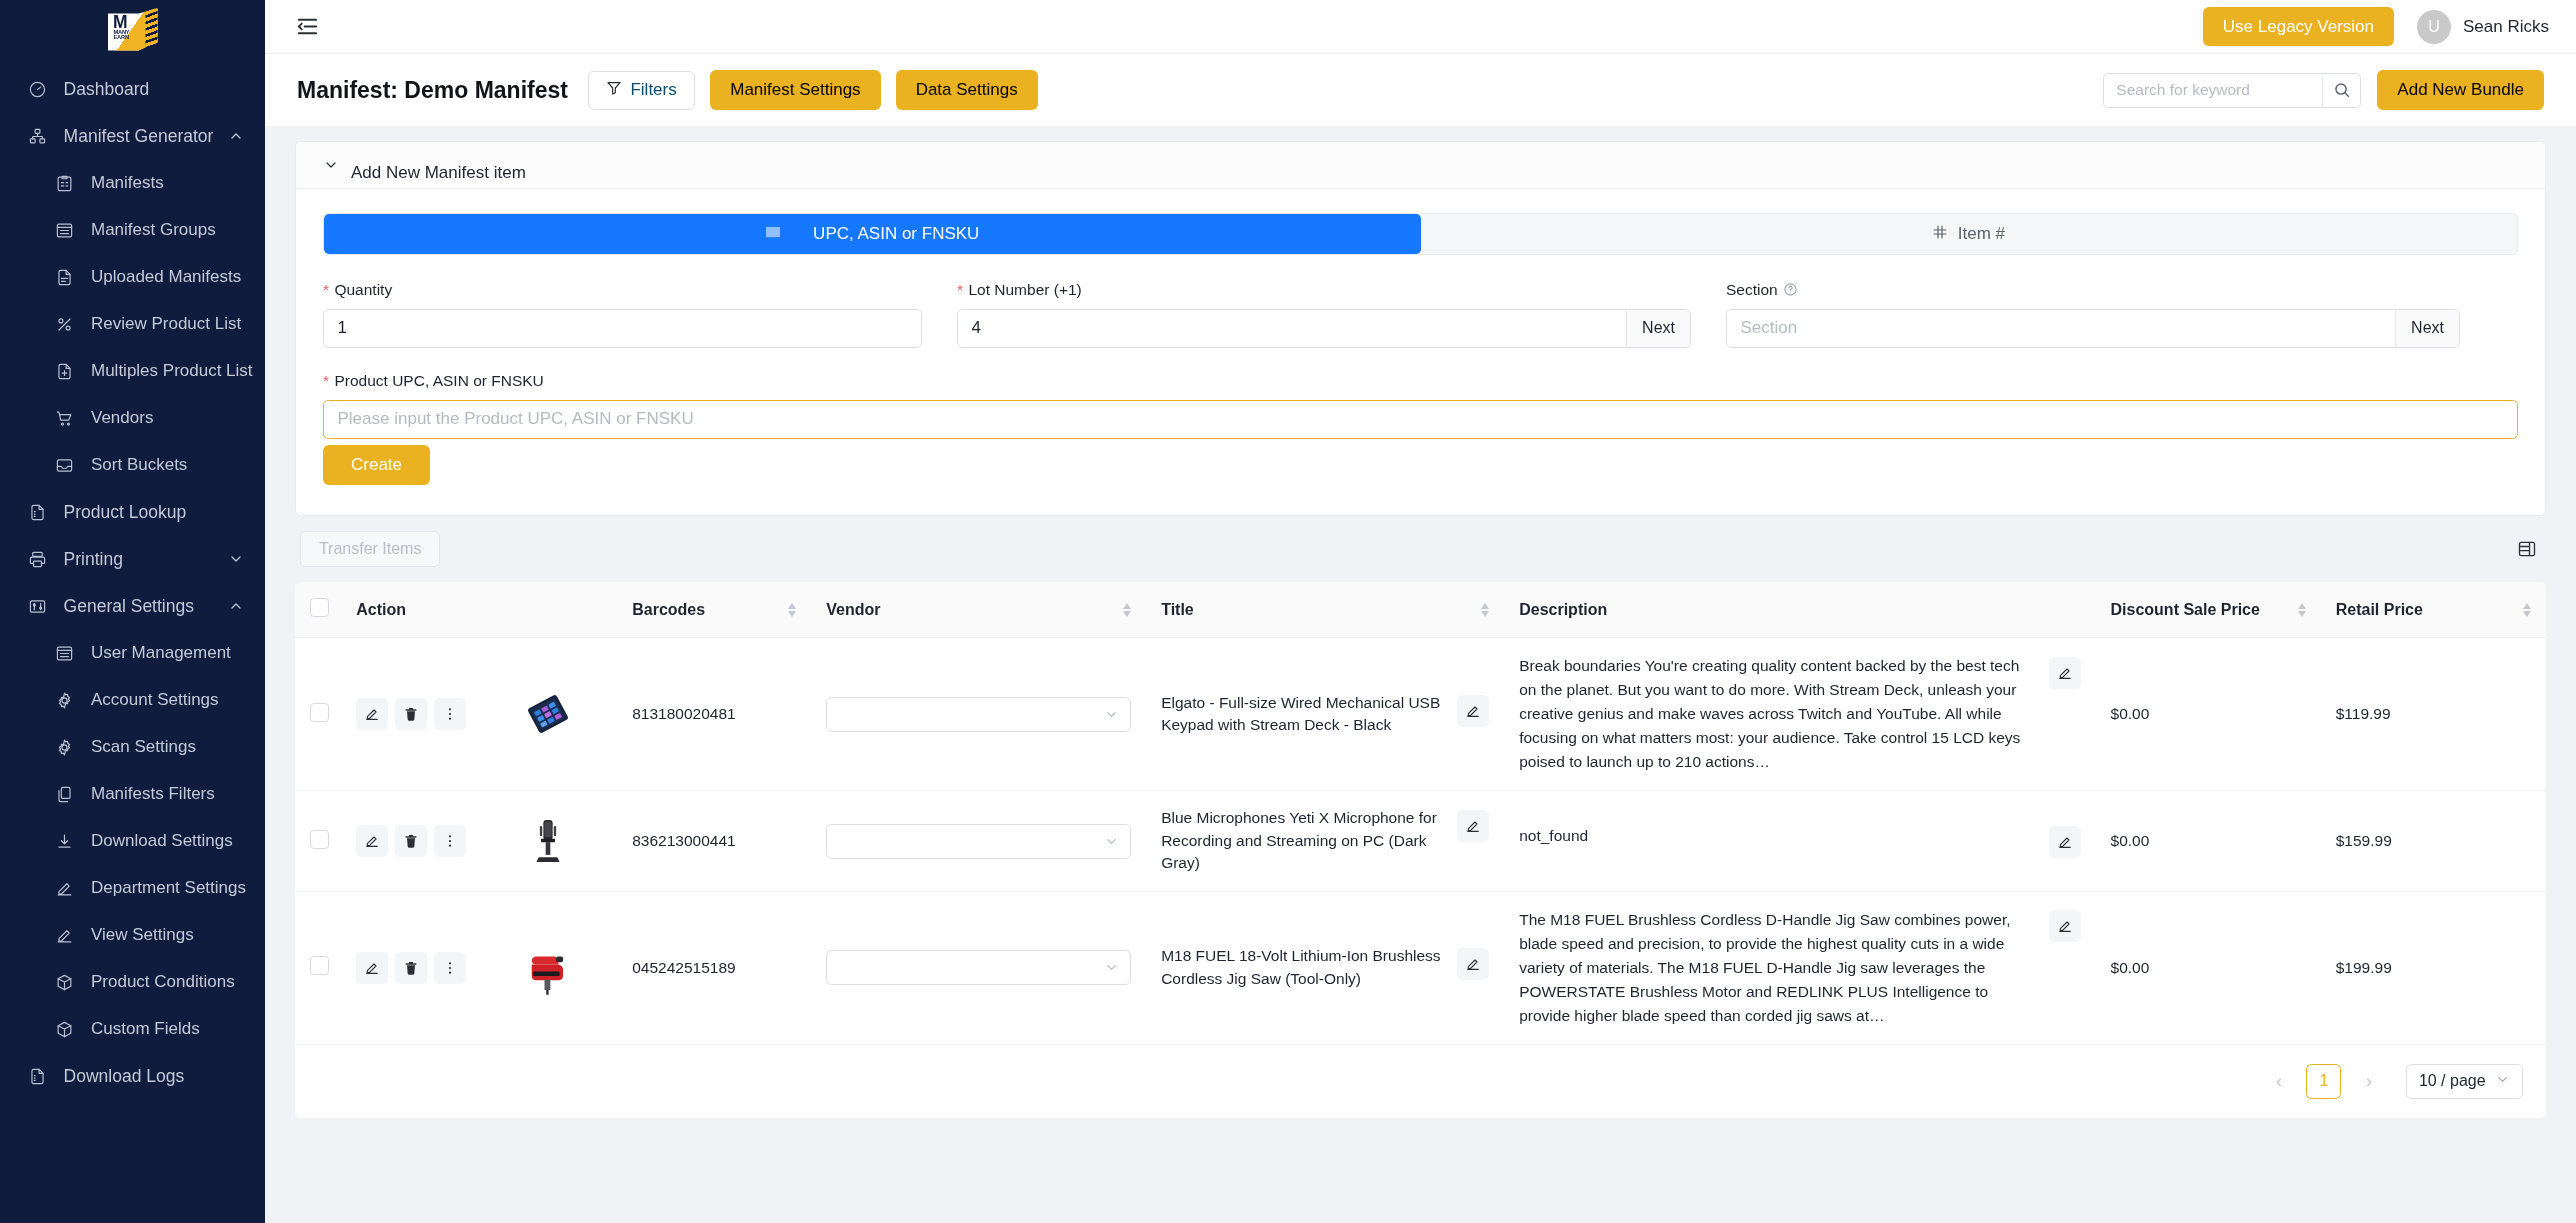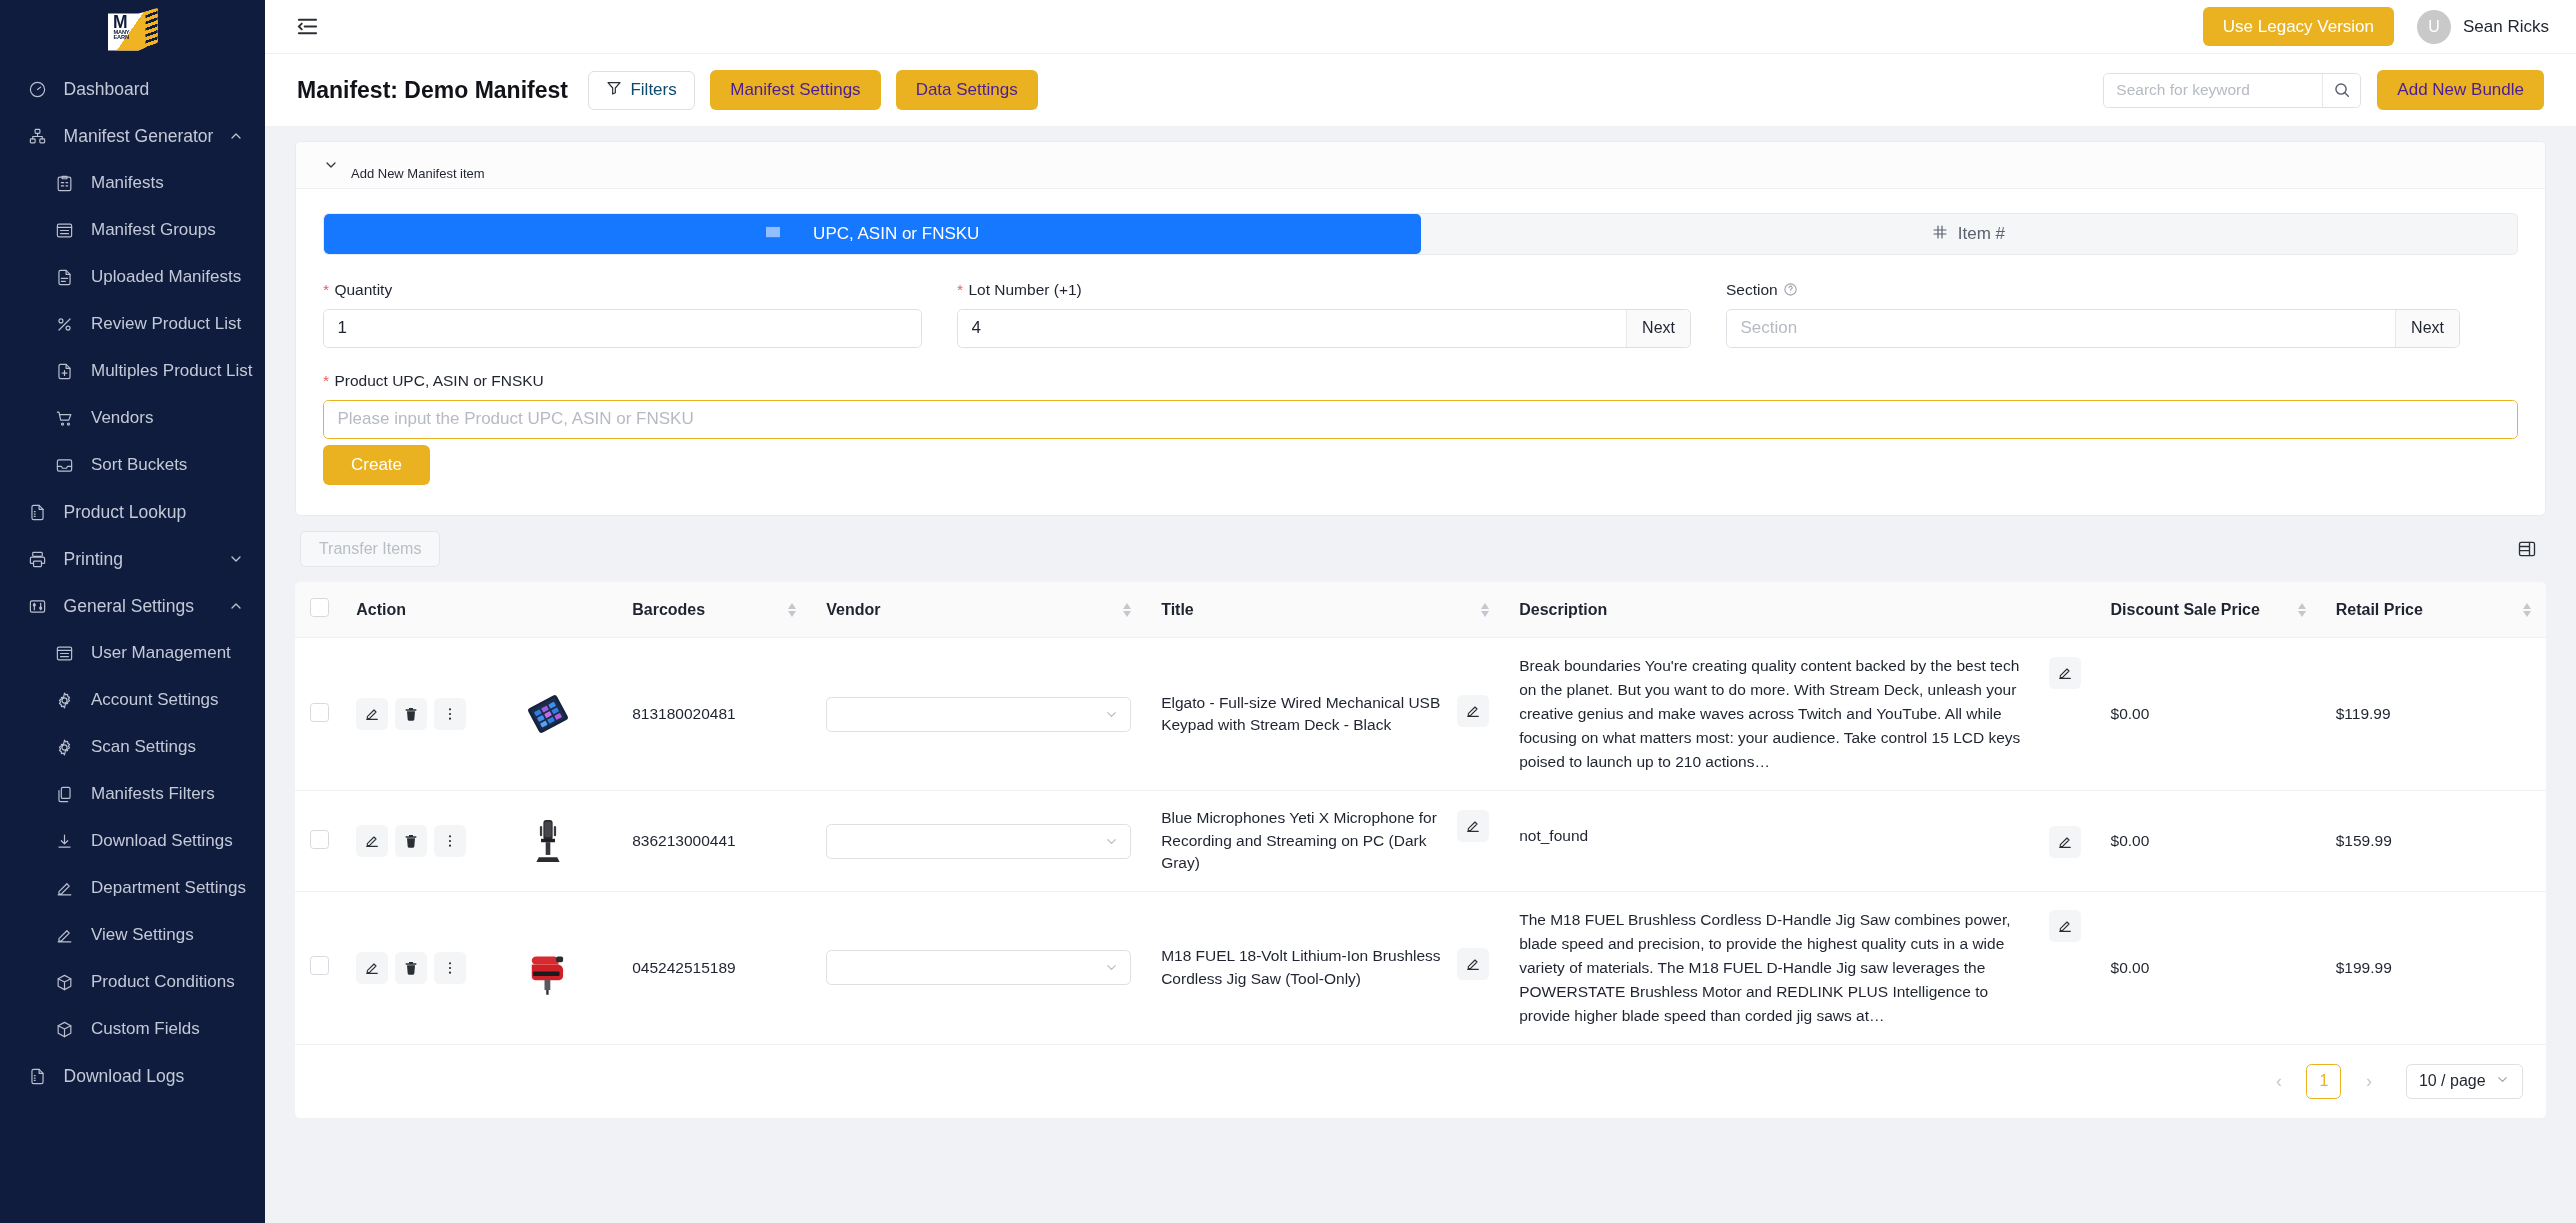--- a/index.html
+++ b/index.html
@@ -100,21 +100,21 @@
   .page-title { font-size: 23px; font-weight: 700; color: #111318; white-space: nowrap; }
   .head-btns { display: flex; align-items: center; gap: 15px; margin-left: 20px; }
   .btn-filters {
     display: flex; align-items: center; gap: 8px;
     background: #fff; border: 0.7px solid #dcdfe4; border-radius: 6px;
     font-size: 17px; color: #0c4a6e; padding: 8px 17.5px; cursor: pointer;
     font-family: "Liberation Sans", sans-serif;
   }
   .btn-filters svg { width: 16px; height: 16px; }
   .btn-gold {
-    background: #eab221; color: #4c1d95; border: none; border-radius: 6px;
+    background: #eab221; color: #000000; border: none; border-radius: 6px;
     font-size: 17px; padding: 10px 20px; cursor: pointer; white-space: nowrap;
     font-family: "Liberation Sans", sans-serif;
   }
   .head-right { margin-left: auto; display: flex; align-items: center; gap: 16px; }
   .search-wrap {
     display: flex; align-items: stretch;
     border: 0.7px solid #dcdfe4; border-radius: 5.4px; overflow: hidden;
     background: #fff; height: 35px;
   }
   .search-wrap input {
@@ -134,21 +134,21 @@
   .card {
     background: #ffffff; border: 0.7px solid #e8eaee; border-radius: 5.4px;
     overflow: hidden;
   }
   .card-head {
     height: 47px; display: flex; align-items: center; gap: 12px;
     padding: 0 27px; border-bottom: 0.7px solid #eef0f3; background: #fcfcfd;
     cursor: pointer;
   }
   .card-head .chev svg { width: 16px; height: 16px; display: block; }
-  .card-head .ttl { font-size: 13px; color: #1f2430; margin-top: 16px; }
+  .card-head .ttl { font-size: 17px; color: #1f2430; margin-top: 16px; }
   .card-body { padding: 24px 27px 30px 27px; }
 
   
   .tabs {
     display: flex; border-radius: 5.4px; overflow: hidden;
     background: #f4f6f8; border: 0.7px solid #e8eaee;
     height: 42px; margin-bottom: 25.6px;
   }
   .tab {
     flex: 1; display: flex; align-items: center; justify-content: center; gap: 9.4px;

